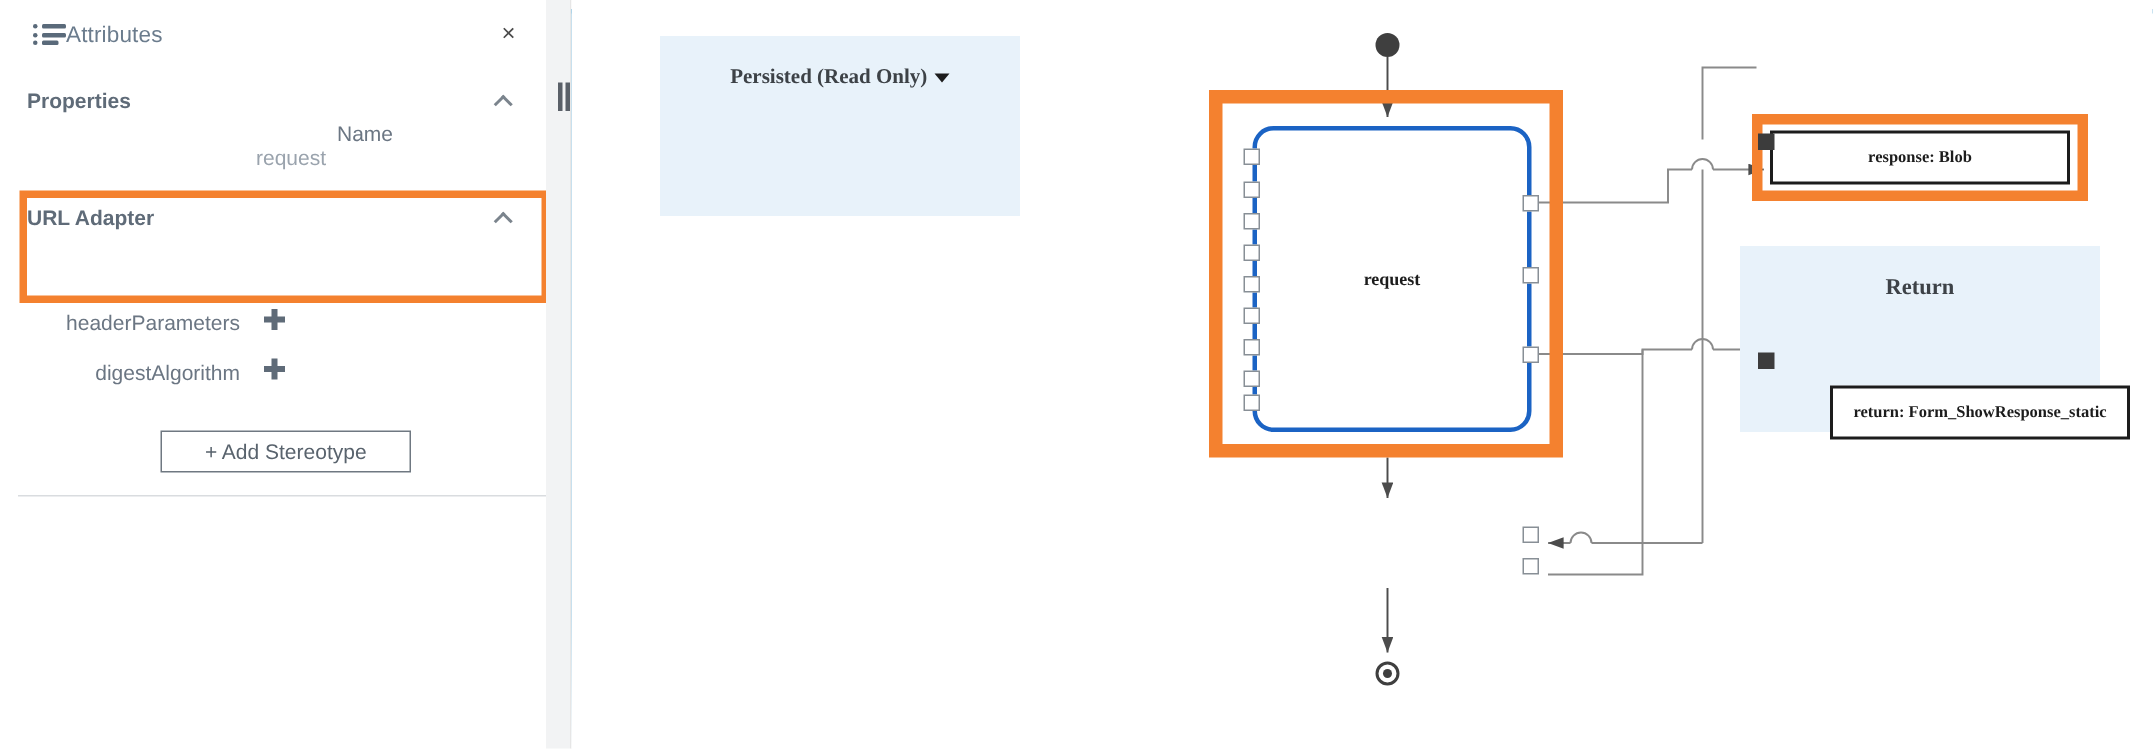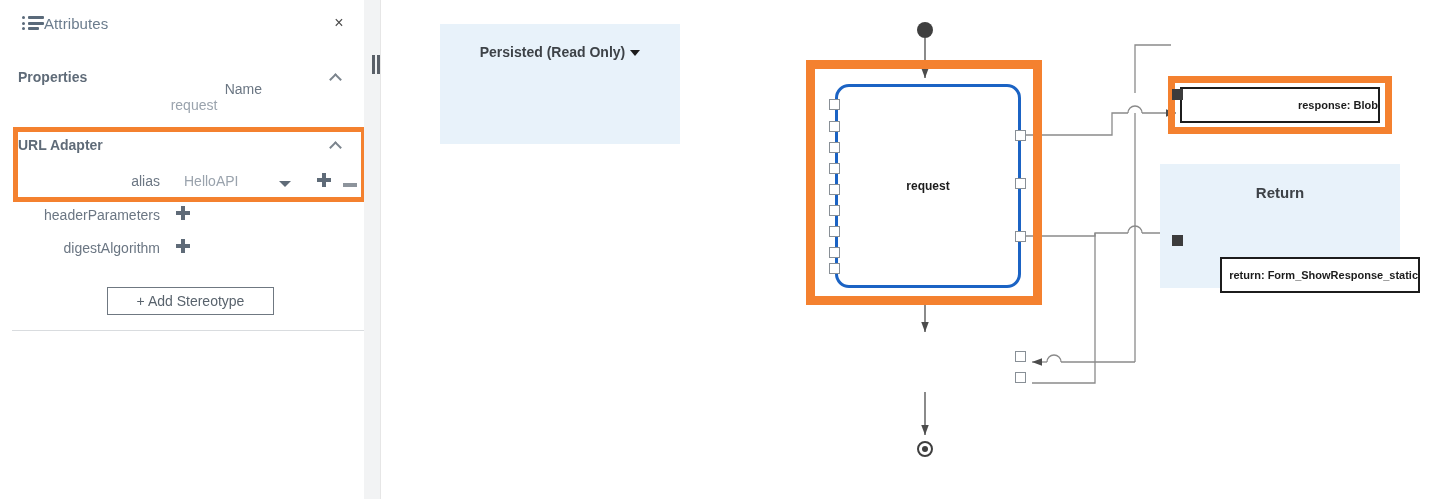--- a/index.html
+++ b/index.html
@@ -114,21 +114,21 @@
     font-size:14px;font-family:"Liberation Sans",sans-serif;
     display:flex;align-items:center;justify-content:center;cursor:pointer;
   }
   #divider{
     position:absolute;left:12px;top:330px;width:352px;height:1px;background:#d9dcdf;
   }
 
   
   #canvas{
     position:absolute;left:381px;top:0;width:1054px;height:499px;
-    background:#ffffff;overflow:hidden;
+    background:#ffffff;overflow:hidden;font-family:Liberation Serif, serif;
   }
   #canvas-border-left{position:absolute;left:381px;top:6px;width:3px;height:493px;
     background:linear-gradient(to bottom,#2b90c8 0%,#2b90c8 82%,rgba(43,144,200,0) 100%);}
   #canvas-border-top{position:absolute;left:381px;top:6px;width:1054px;height:3px;background:#2b90c8;}
 
   #top-tab{position:absolute;left:915px;top:0px;width:26px;height:6px;background:#6e7681;}
 
   
   #persisted-box{
     position:absolute;left:440px;top:24px;width:240px;height:120px;
@@ -183,21 +183,21 @@
     position:absolute;background:#e8f2fa;
   }
   #grp-local{left:1160px;top:24px;width:240px;height:120px;}
   #grp-return{left:1160px;top:164px;width:240px;height:124px;}
   .group-title{
     position:absolute;left:0;width:240px;text-align:center;top:20px;
     font-size:15px;font-weight:bold;color:#3d4247;
   }
   .var-box{
     position:absolute;background:#ffffff;border:2px solid #1c1c1c;
-    display:flex;align-items:center;justify-content:flex-end;
+    display:flex;align-items:center;justify-content:center;
     font-size:11px;font-weight:bold;color:#1c1c1c;box-sizing:border-box;
   }
   #var-response{left:1180px;top:87px;width:200px;height:36px;}
   #var-return{left:1180px;top:224px;width:200px;height:36px;}
 
   #local-highlight{
     position:absolute;left:1168px;top:76px;width:224px;height:58px;
     border:7px solid #f4812f;box-sizing:border-box;pointer-events:none;
   }
   .var-stub{
@@ -214,46 +214,35 @@
   <div class="attr-header">
     <span class="list-icon">
       <span class="r1"><span class="dot"></span><span class="bar"></span></span>
       <span class="r2"><span class="dot"></span><span class="bar"></span></span>
       <span class="r3"><span class="dot"></span><span class="bar"></span></span>
     </span>
     <span class="attr-title">Attributes</span>
     <span class="close-x">×</span>
   </div>
 
-  <div class="section-row" style="top:60px;">
+  <div class="section-row" style="top:50px;">
     <span class="sec-label">Properties</span>
     <span class="chev"></span>
   </div>
 
   <div class="field-row" style="top:81px;flex-direction:column;">
     <span class="fld-label">Name</span>
     <span class="fld-value">request</span>
   </div>
 
   <div class="section-row" style="top:128px;">
     <span class="sec-label">URL Adapter</span>
     <span class="chev"></span>
   </div>
 
-  <div class="field-row" style="top:167px;">
-    <span class="fld-label">alias</span>
-    <span class="fld-value">HelloAPI</span>
-    <span style="position:absolute;left:279px;top:8px;">
-      <span class="caret-ico"></span>
-    </span>
-    <span style="position:absolute;left:305px;top:6px;">
-      <span class="plus-ico"></span>
-      <span class="minus-ico"></span>
-    </span>
-  </div>
 
   <div id="url-adapter-highlight"></div>
 
   <div class="field-row" style="top:201px;">
     <span class="fld-label">headerParameters</span>
     <span style="margin-left:4px;">
       <span class="plus-ico"></span>
     </span>
   </div>
 

